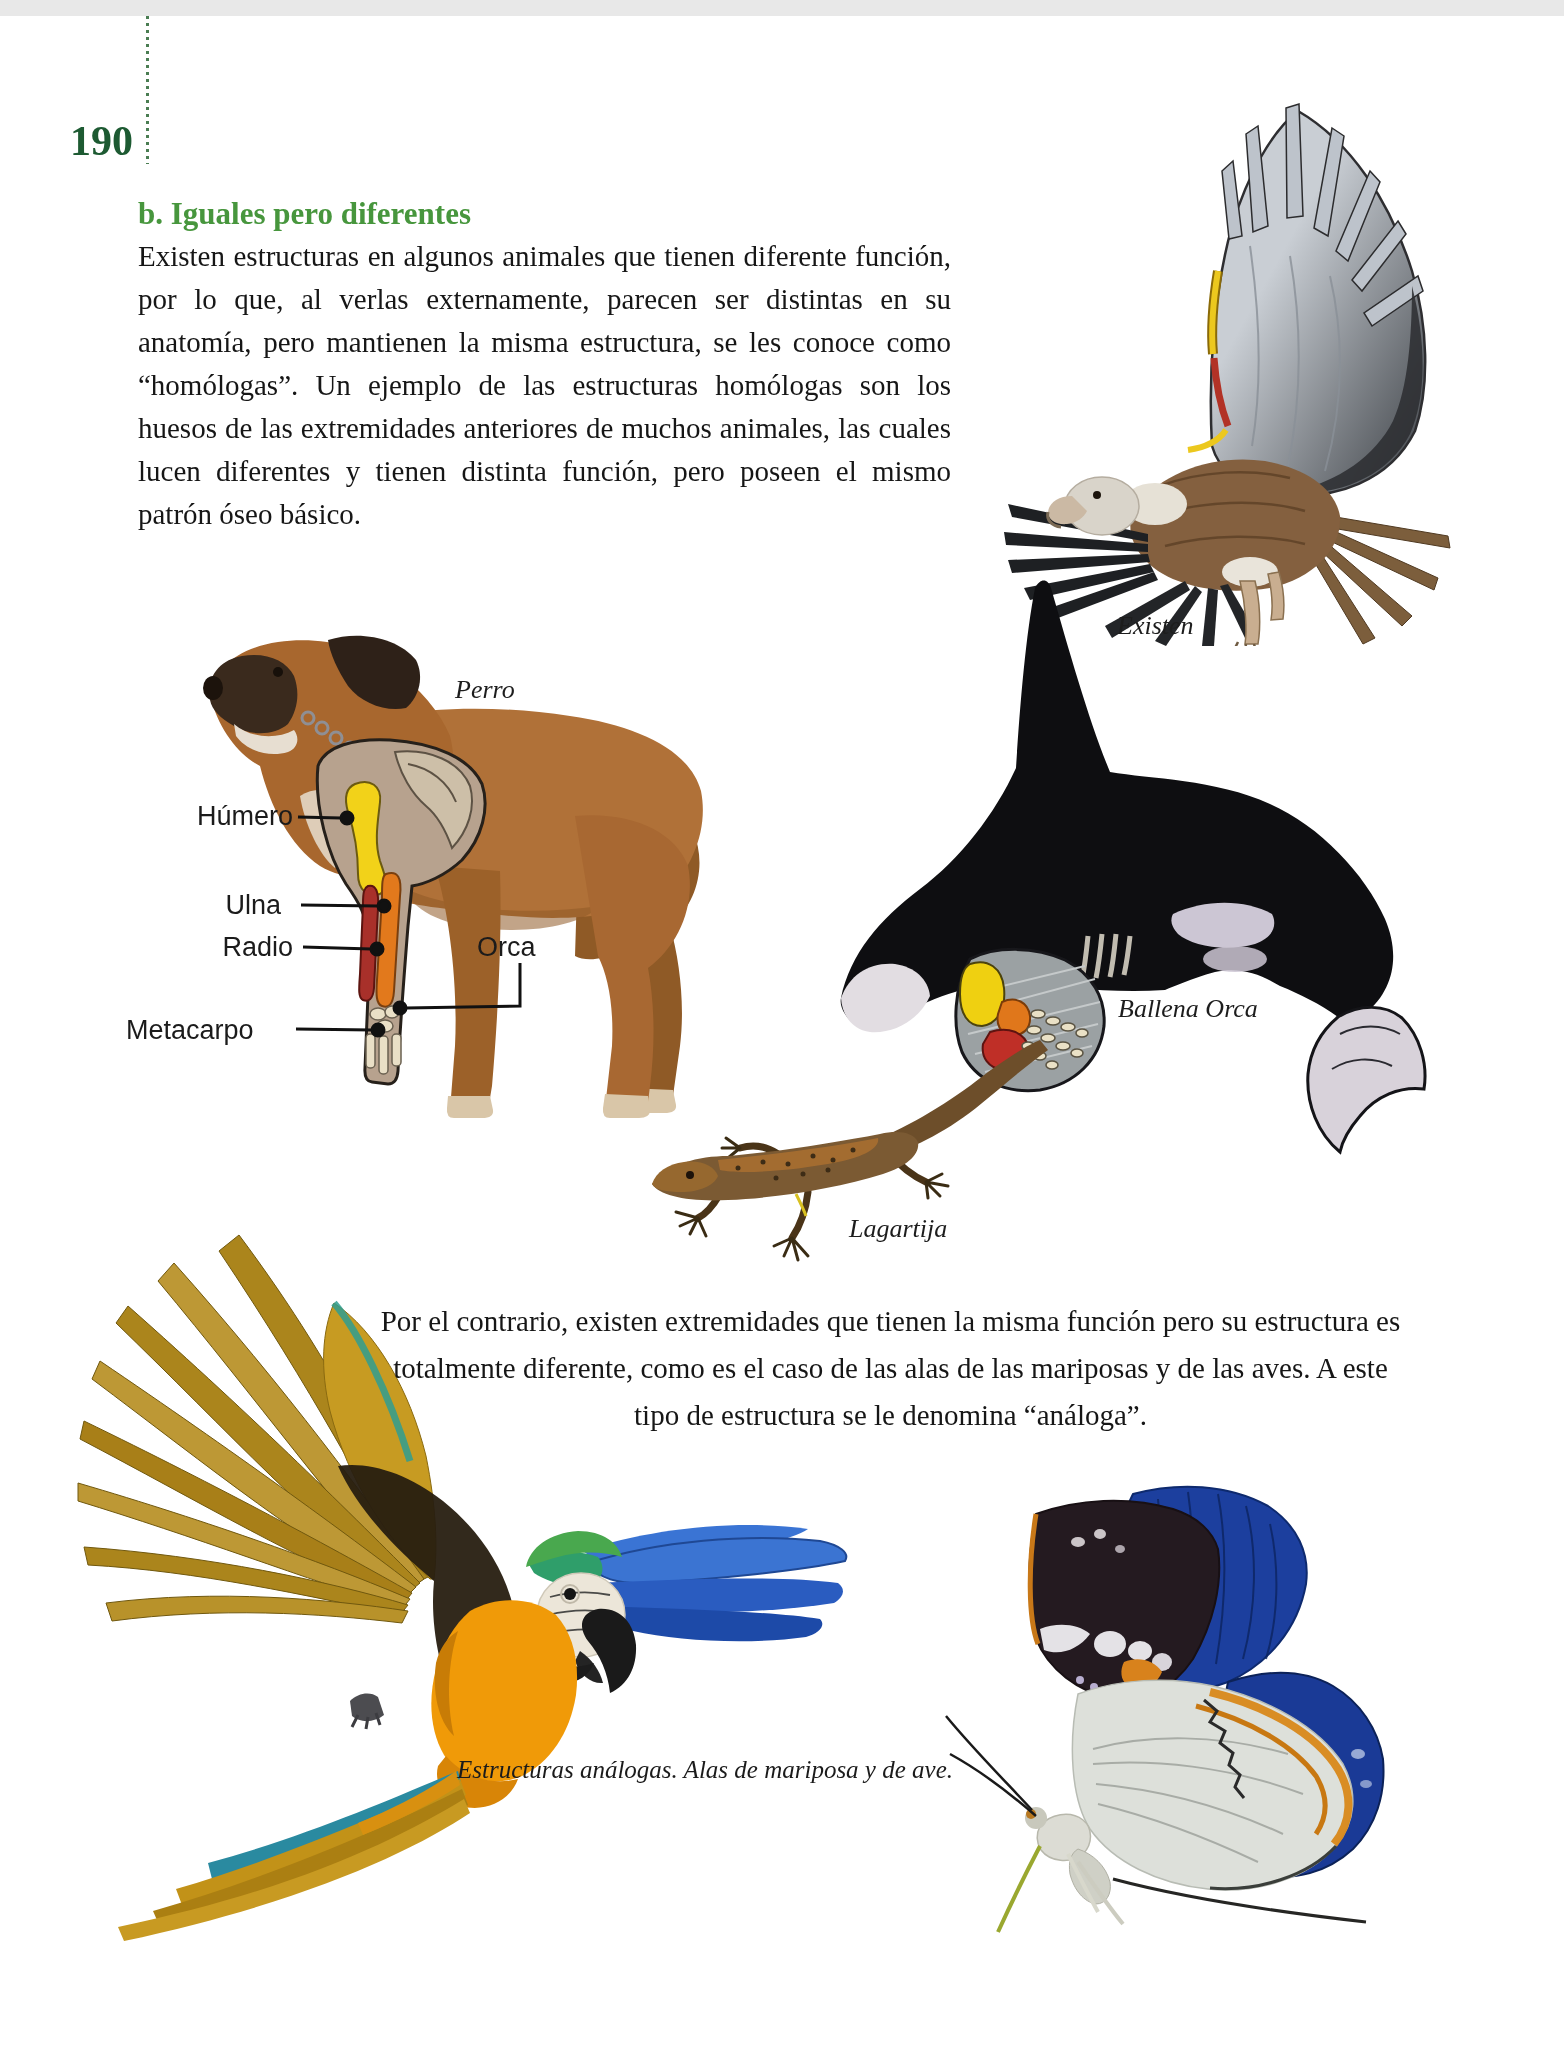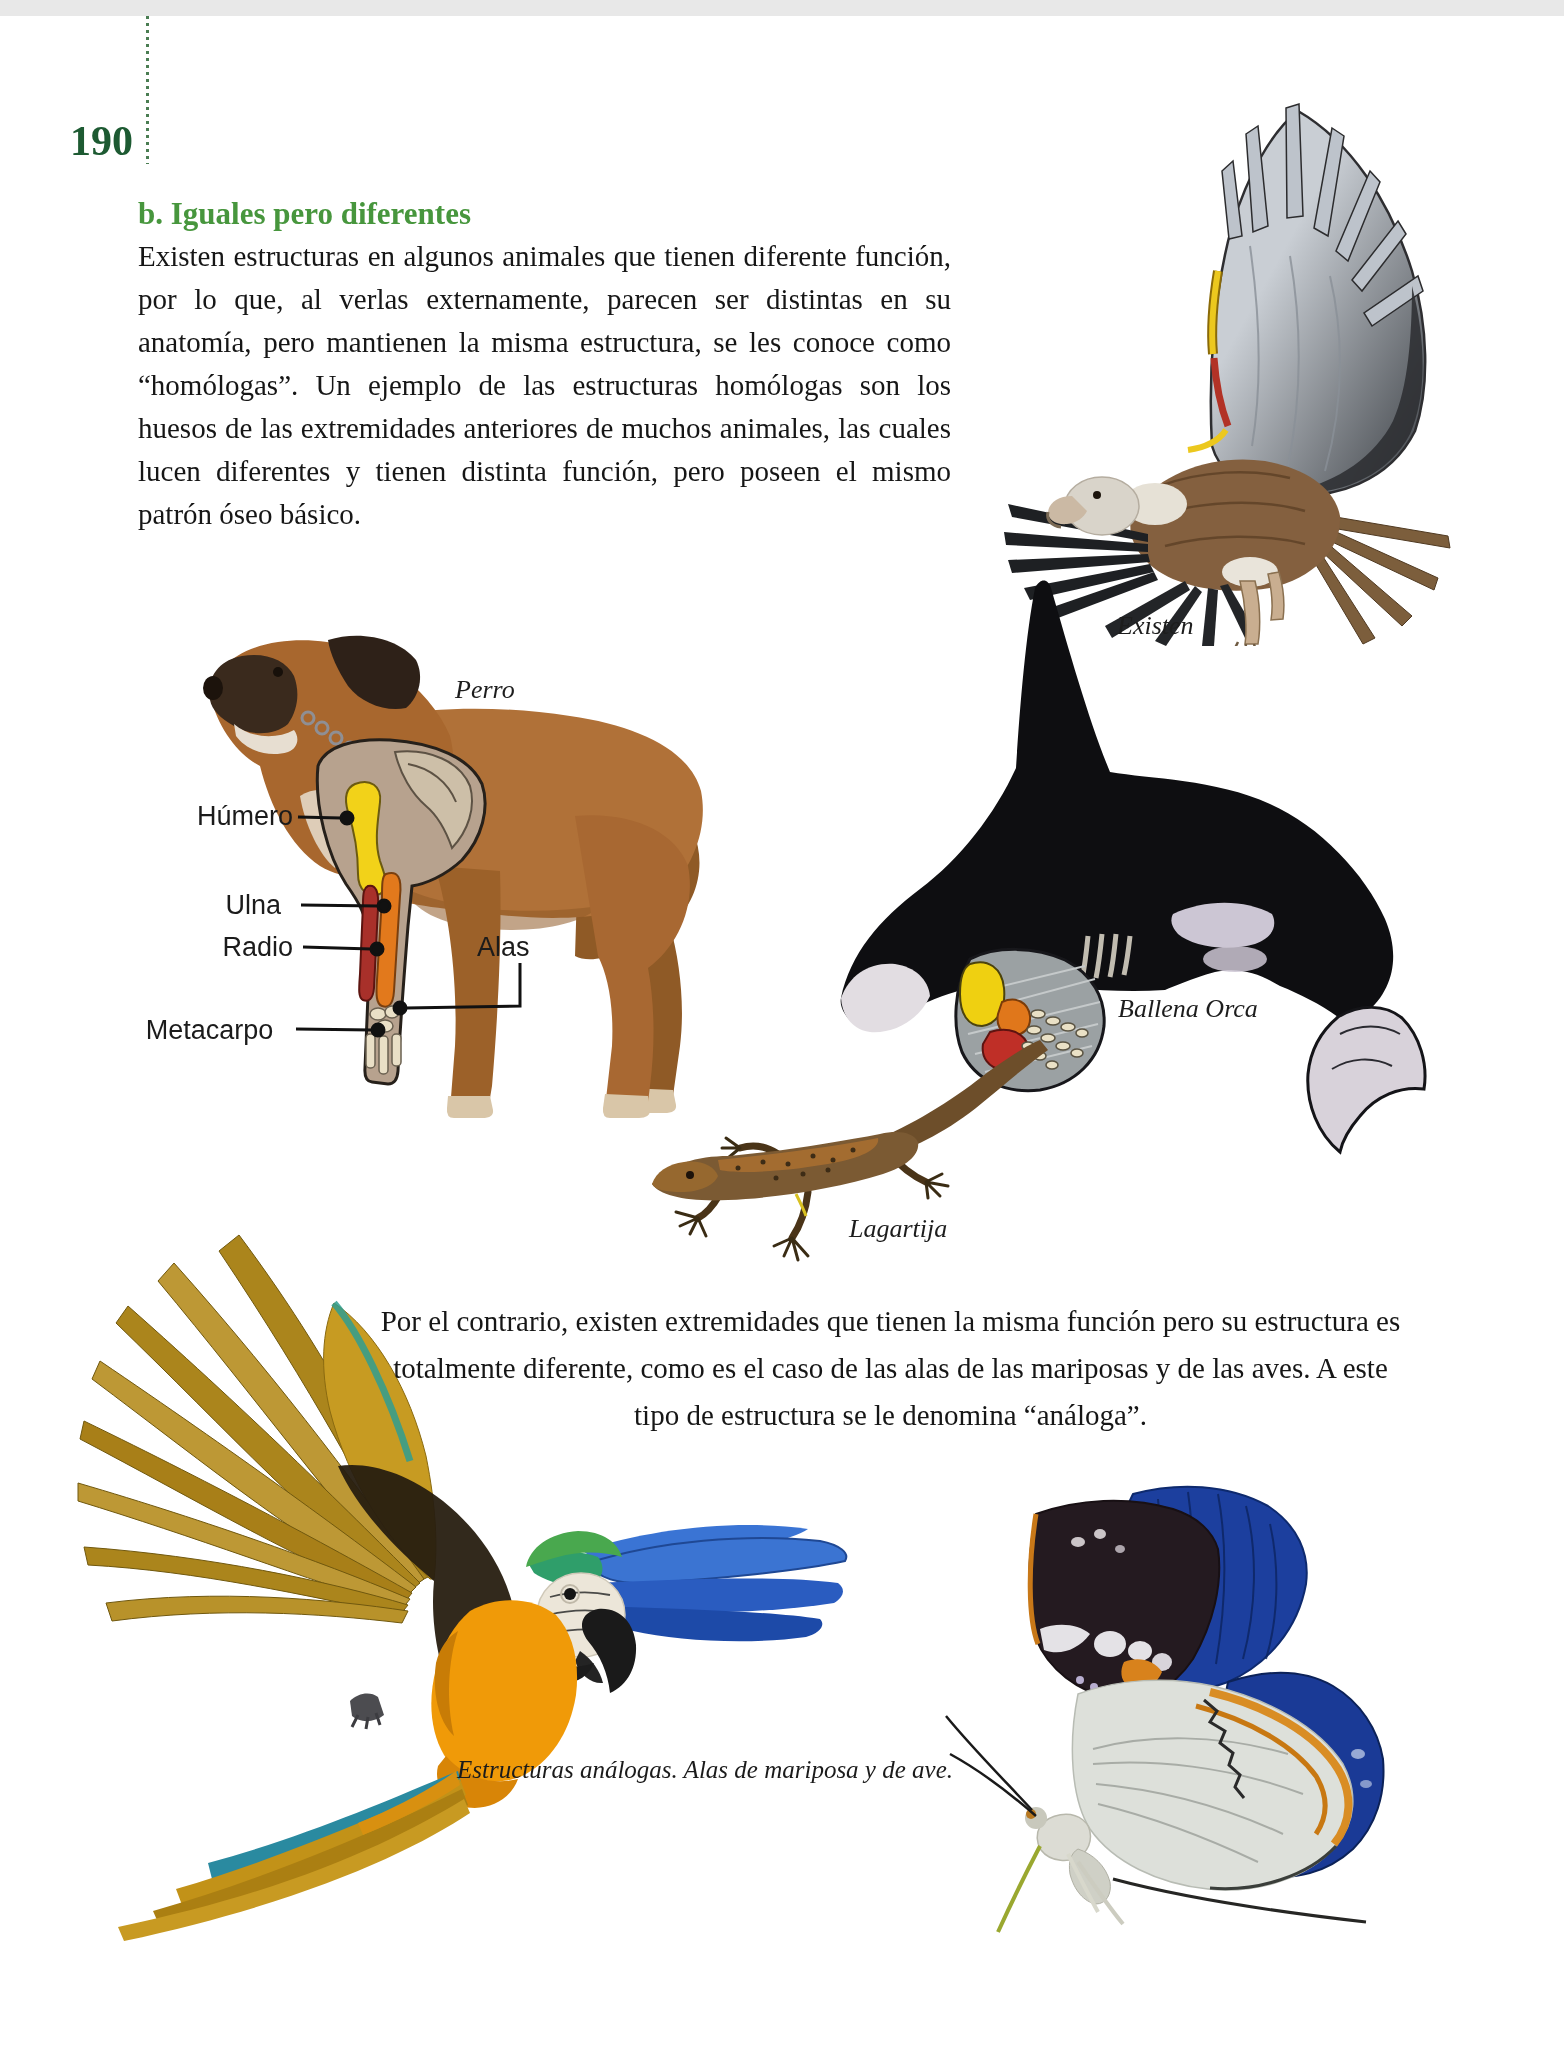--- a/index.html
+++ b/index.html
@@ -357,21 +357,21 @@
   </div>
 
   <div class="abs fig-label" style="left:1117px;top:595px">Existen</div>
   <div class="abs fig-label" style="left:455px;top:659px">Perro</div>
   <div class="abs fig-label" style="left:1118px;top:978px">Ballena Orca</div>
   <div class="abs fig-label" style="left:849px;top:1198px">Lagartija</div>
 
   <div class="abs bone-label" style="left:140px;width:153px;top:785px;text-align:right">Húmero</div>
   <div class="abs bone-label" style="left:171px;width:110px;top:874px;text-align:right">Ulna</div>
   <div class="abs bone-label" style="left:170px;width:123px;top:916px;text-align:right">Radio</div>
-  <div class="abs bone-label" style="left:477px;top:916px">Alas</div>
-  <div class="abs bone-label" style="left:126px;width:167px;top:999px;text-align:center">Metacarpo</div>
+  <div class="abs bone-label" style="left:477px;top:916px">Orca</div>
+  <div class="abs bone-label" style="left:126px;width:167px;top:999px;text-align:left">Metacarpo</div>
 
   <div class="abs para2">Por el contrario, existen extremidades que tienen la misma función pero su estructura es totalmente diferente, como es el caso de las alas de las mariposas y de las aves. A este tipo de estructura se le denomina “análoga”.</div>
 
   <div class="abs caption">Estructuras análogas. Alas de mariposa y de ave.</div>
 
 
 </div>
 
 </body></html>

